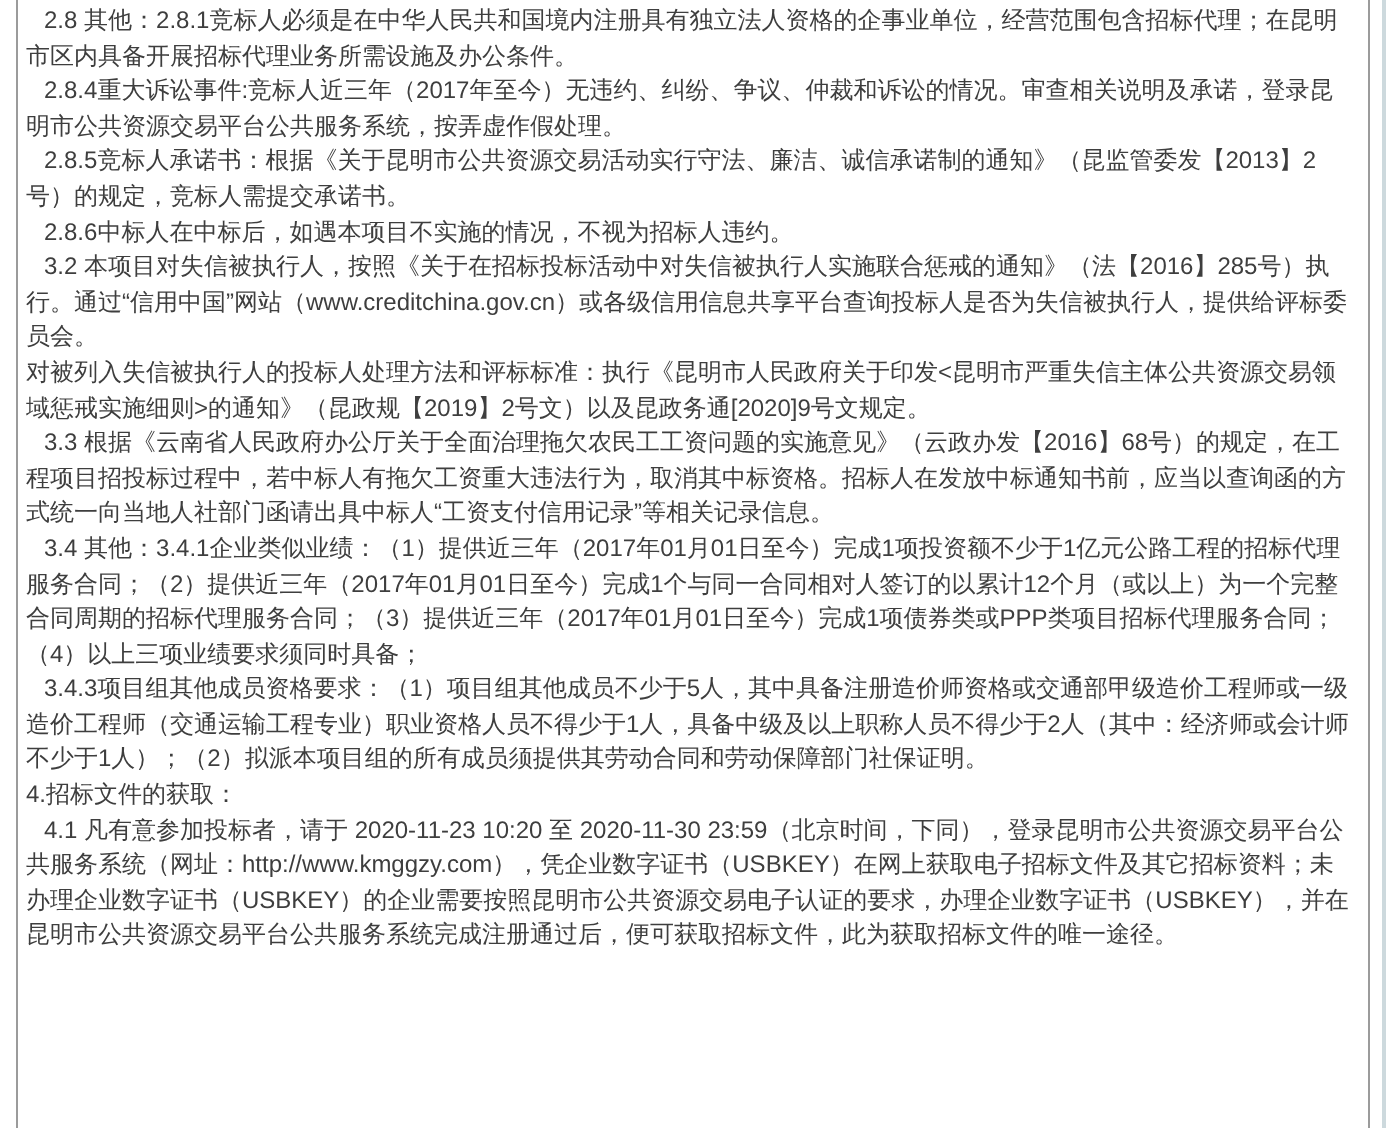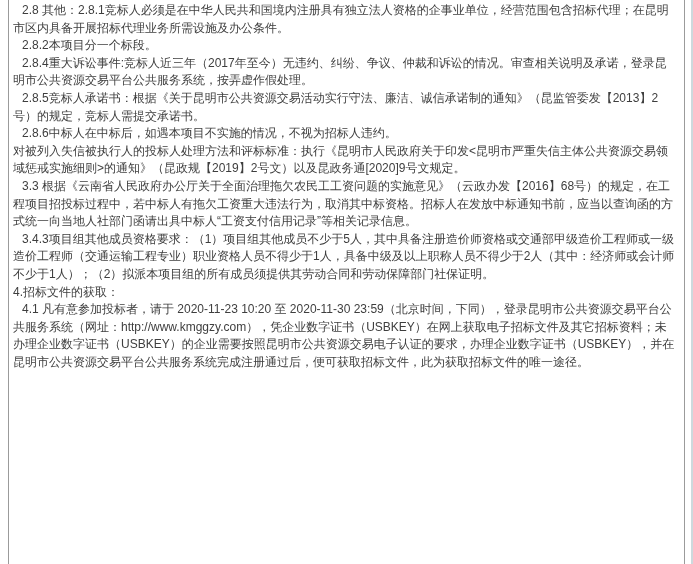--- a/index.html
+++ b/index.html
@@ -53,25 +53,26 @@
     background: var(--edge-line, #cdd9dd);
   }
 </style>
 </head>
 <body>
 
 <div class="screen">
   <div class="doc-frame">
     <div class="doc-content" id="doc-content">
         <p class="para indent">2.8 其他：2.8.1竞标人必须是在中华人民共和国境内注册具有独立法人资格的企事业单位，经营范围包含招标代理；在昆明市区内具备开展招标代理业务所需设施及办公条件。</p>
-        <p class="para indent">2.8.2本项目分一个标段。</p>
         <p class="para indent">2.8.4重大诉讼事件:竞标人近三年（2017年至今）无违约、纠纷、争议、仲裁和诉讼的情况。审查相关说明及承诺，登录昆明市公共资源交易平台公共服务系统，按弄虚作假处理。</p>
         <p class="para indent">2.8.5竞标人承诺书：根据《关于昆明市公共资源交易活动实行守法、廉洁、诚信承诺制的通知》（昆监管委发【2013】2号）的规定，竞标人需提交承诺书。</p>
         <p class="para indent">2.8.6中标人在中标后，如遇本项目不实施的情况，不视为招标人违约。</p>
+        <p class="para indent">3.2 本项目对失信被执行人，按照《关于在招标投标活动中对失信被执行人实施联合惩戒的通知》（法【2016】285号）执行。通过“信用中国”网站（www.creditchina.gov.cn）或各级信用信息共享平台查询投标人是否为失信被执行人，提供给评标委员会。</p>
         <p class="para">对被列入失信被执行人的投标人处理方法和评标标准：执行《昆明市人民政府关于印发&lt;昆明市严重失信主体公共资源交易领域惩戒实施细则&gt;的通知》（昆政规【2019】2号文）以及昆政务通[2020]9号文规定。</p>
         <p class="para indent">3.3 根据《云南省人民政府办公厅关于全面治理拖欠农民工工资问题的实施意见》（云政办发【2016】68号）的规定，在工程项目招投标过程中，若中标人有拖欠工资重大违法行为，取消其中标资格。招标人在发放中标通知书前，应当以查询函的方式统一向当地人社部门函请出具中标人“工资支付信用记录”等相关记录信息。</p>
+        <p class="para indent">3.4 其他：3.4.1企业类似业绩：（1）提供近三年（2017年01月01日至今）完成1项投资额不少于1亿元公路工程的招标代理服务合同；（2）提供近三年（2017年01月01日至今）完成1个与同一合同相对人签订的以累计12个月（或以上）为一个完整合同周期的招标代理服务合同；（3）提供近三年（2017年01月01日至今）完成1项债券类或PPP类项目招标代理服务合同；（4）以上三项业绩要求须同时具备；</p>
         <p class="para indent">3.4.3项目组其他成员资格要求：（1）项目组其他成员不少于5人，其中具备注册造价师资格或交通部甲级造价工程师或一级造价工程师（交通运输工程专业）职业资格人员不得少于1人，具备中级及以上职称人员不得少于2人（其中：经济师或会计师不少于1人）；（2）拟派本项目组的所有成员须提供其劳动合同和劳动保障部门社保证明。</p>
         <p class="para">4.招标文件的获取：</p>
         <p class="para indent">4.1 凡有意参加投标者，请于 2020-11-23 10:20 至 2020-11-30 23:59（北京时间，下同），登录昆明市公共资源交易平台公共服务系统（网址：http://www.kmggzy.com），凭企业数字证书（USBKEY）在网上获取电子招标文件及其它招标资料；未办理企业数字证书（USBKEY）的企业需要按照昆明市公共资源交易电子认证的要求，办理企业数字证书（USBKEY），并在昆明市公共资源交易平台公共服务系统完成注册通过后，便可获取招标文件，此为获取招标文件的唯一途径。</p>
       </div>
   </div>
   <div class="right-edge-line"></div>
 </div>
 
 </body></html>

